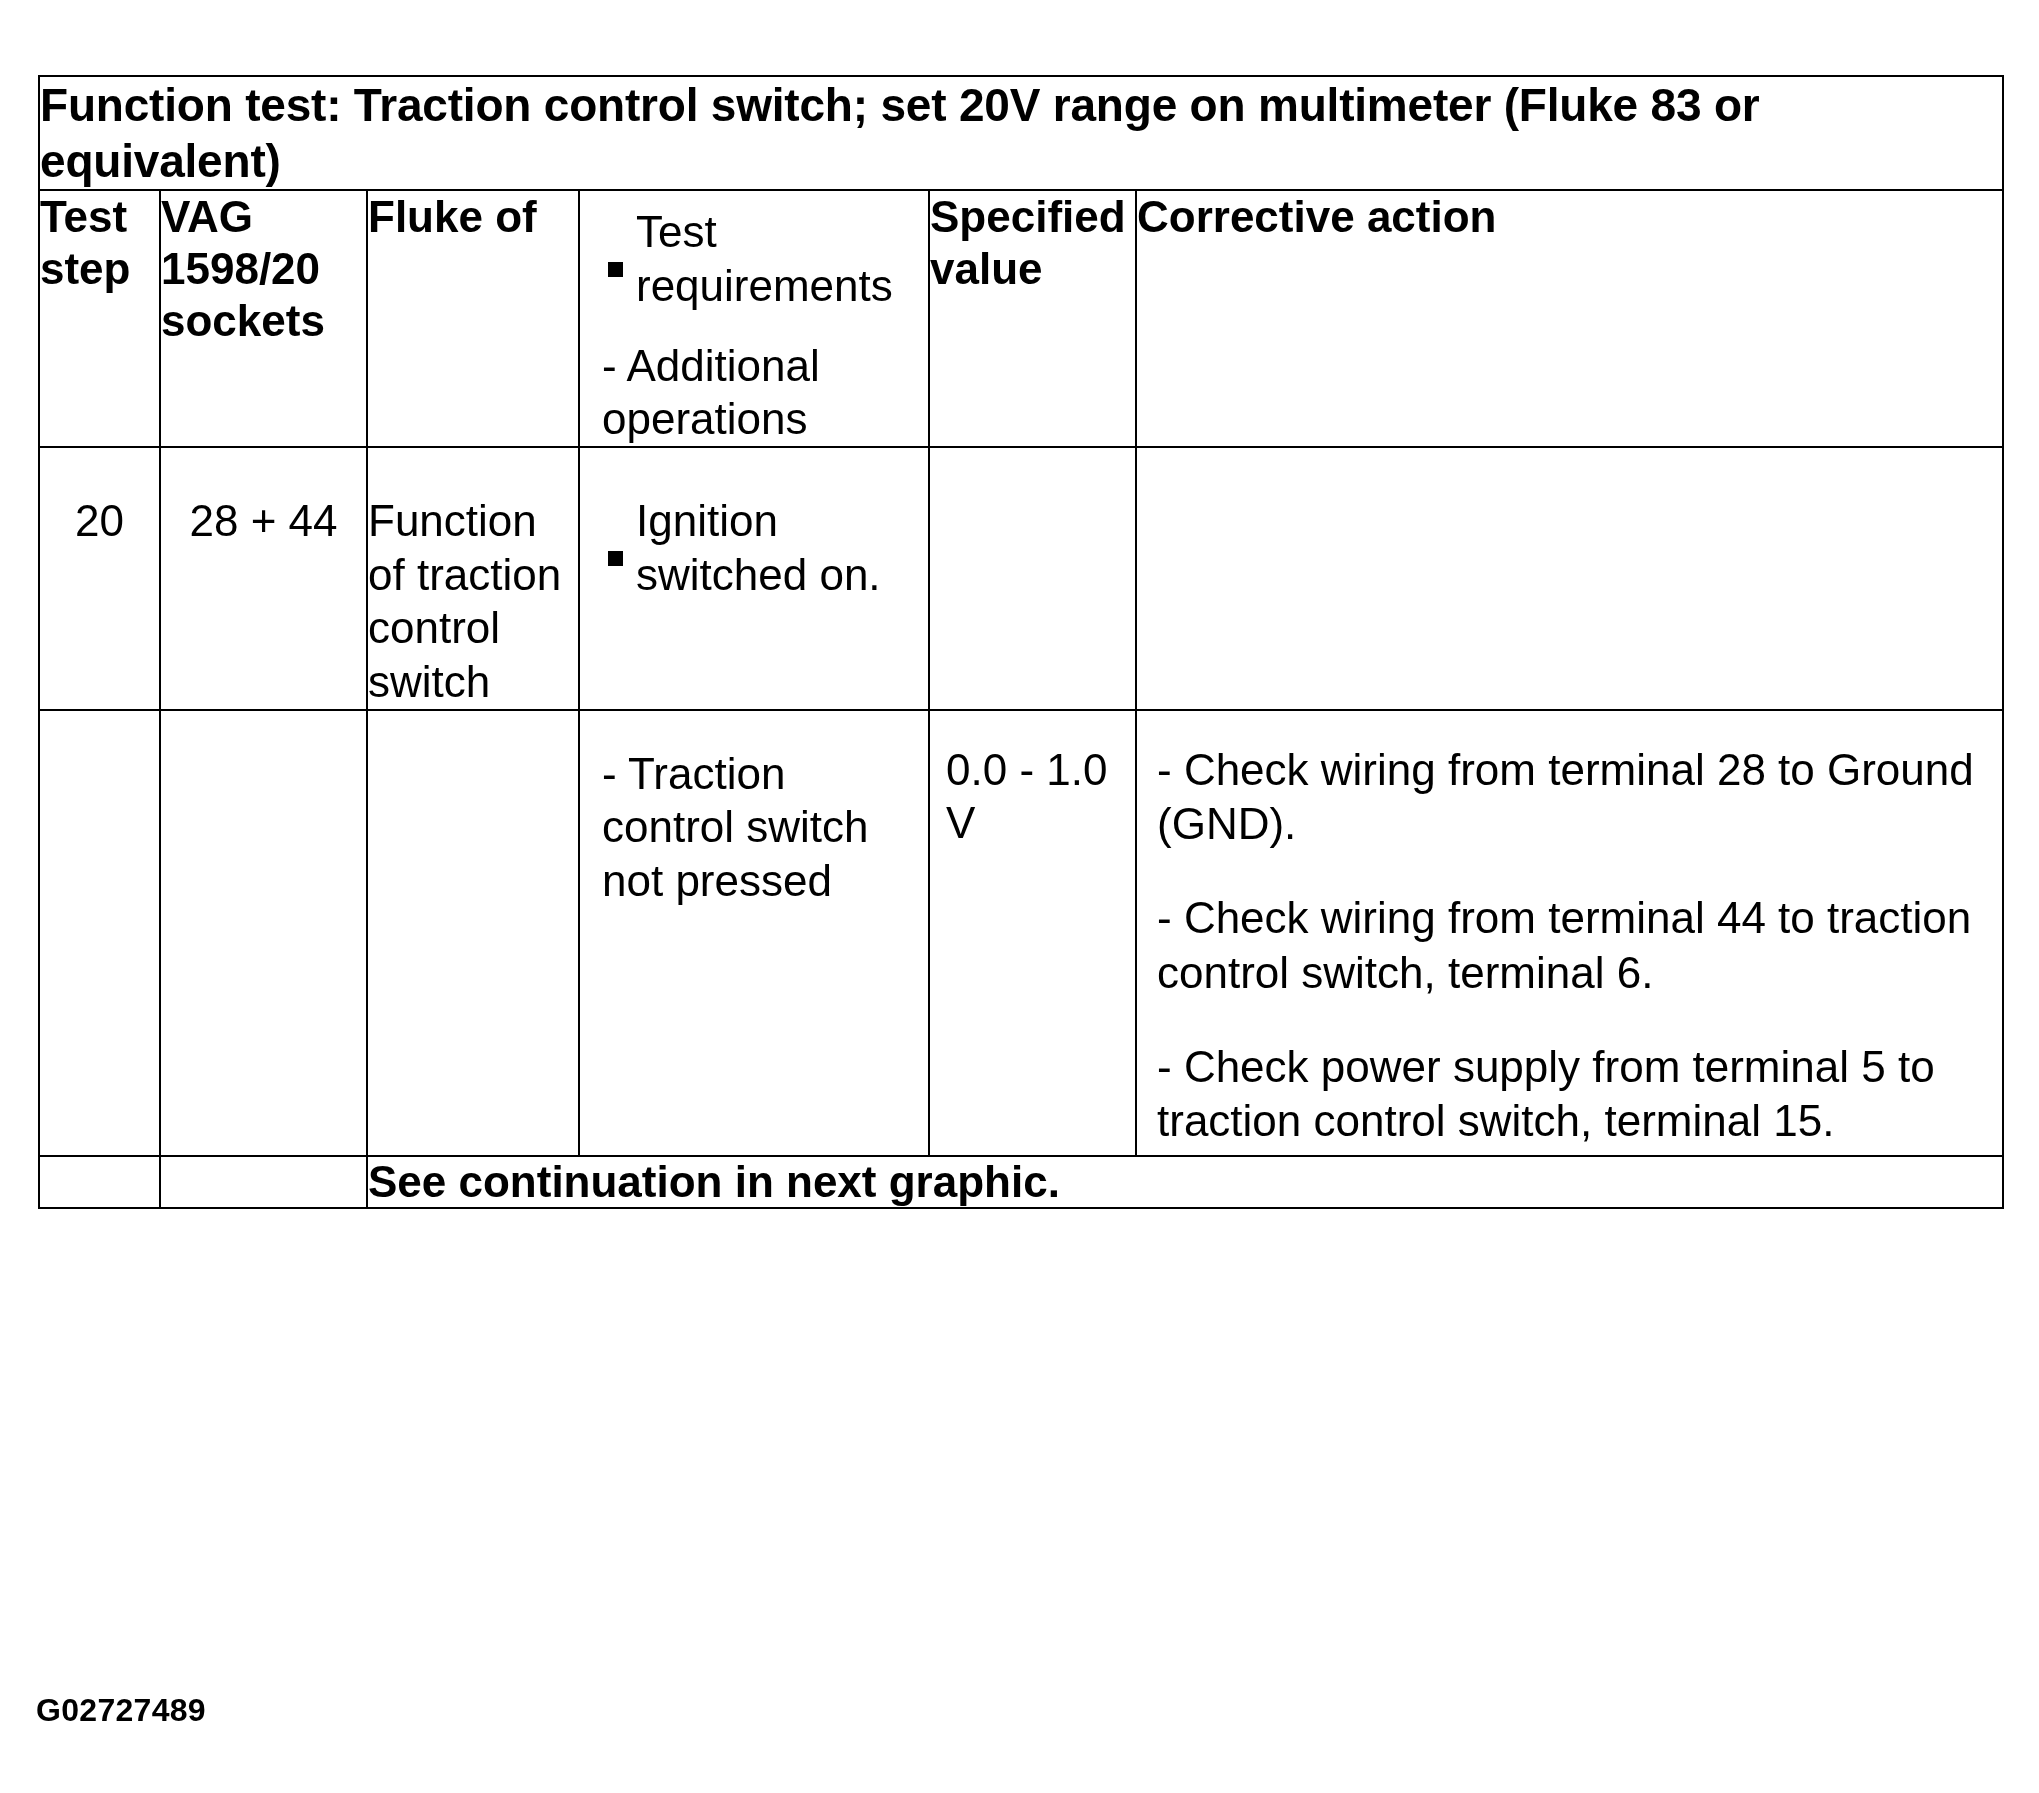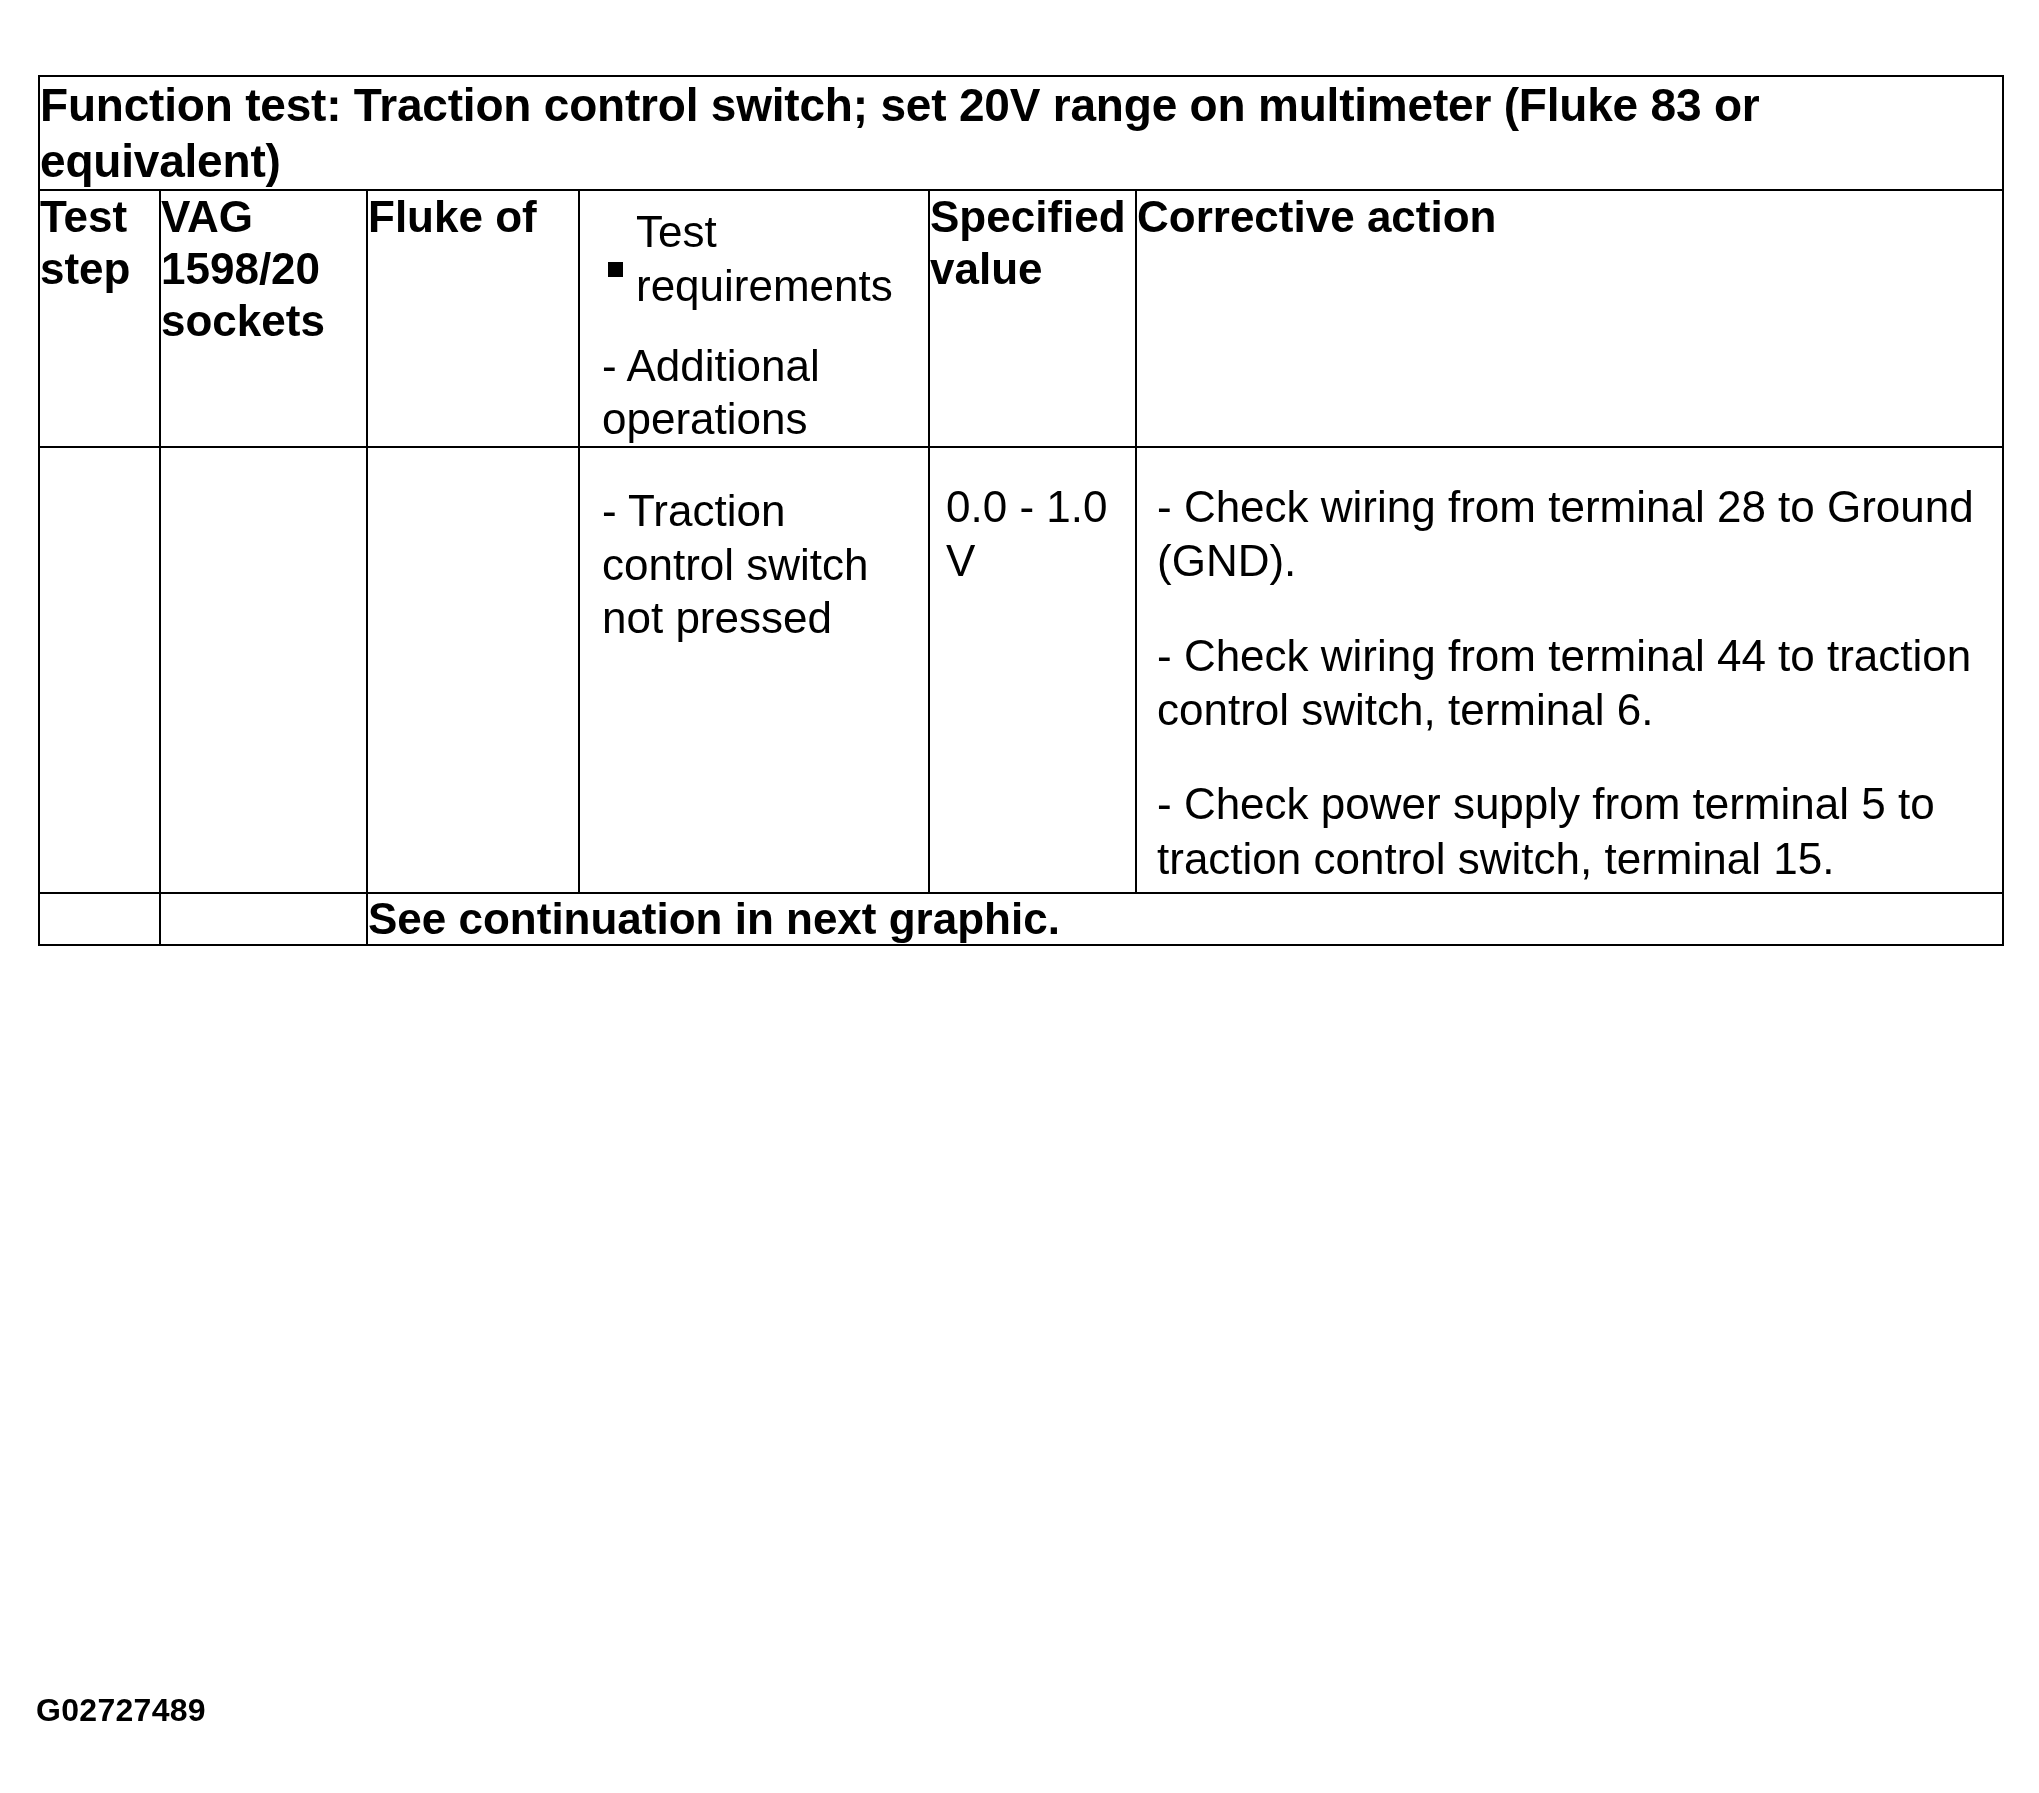--- a/index.html
+++ b/index.html
@@ -209,20 +209,43 @@
           <div class="dash-para">- Additional operations</div>
         </td>
         <td class="hdr-cell">
           <span>Specified value</span>
         </td>
         <td class="hdr-cell">
           <span>Corrective action</span>
         </td>
       </tr>
 
+      <tr class="row2">
+        <td class="body-cell center">
+          <span>20</span>
+        </td>
+        <td class="body-cell center">
+          <span>28 + 44</span>
+        </td>
+        <td class="body-cell">
+          <span>Function of traction control switch</span>
+        </td>
+        <td class="body-cell req">
+          <div class="bullet-row">
+            <span class="bullet-mark">
+                <i></i>
+              </span>
+            <span class="bullet-text">Ignition switched on.</span>
+          </div>
+        </td>
+        <td class="body-cell spec">
+          <span></span>
+        </td>
+        <td class="body-cell corrective"></td>
+      </tr>
 
       <tr class="row3">
         <td class="body-cell center">
           <span></span>
         </td>
         <td class="body-cell center">
           <span></span>
         </td>
         <td class="body-cell">
           <span></span>

